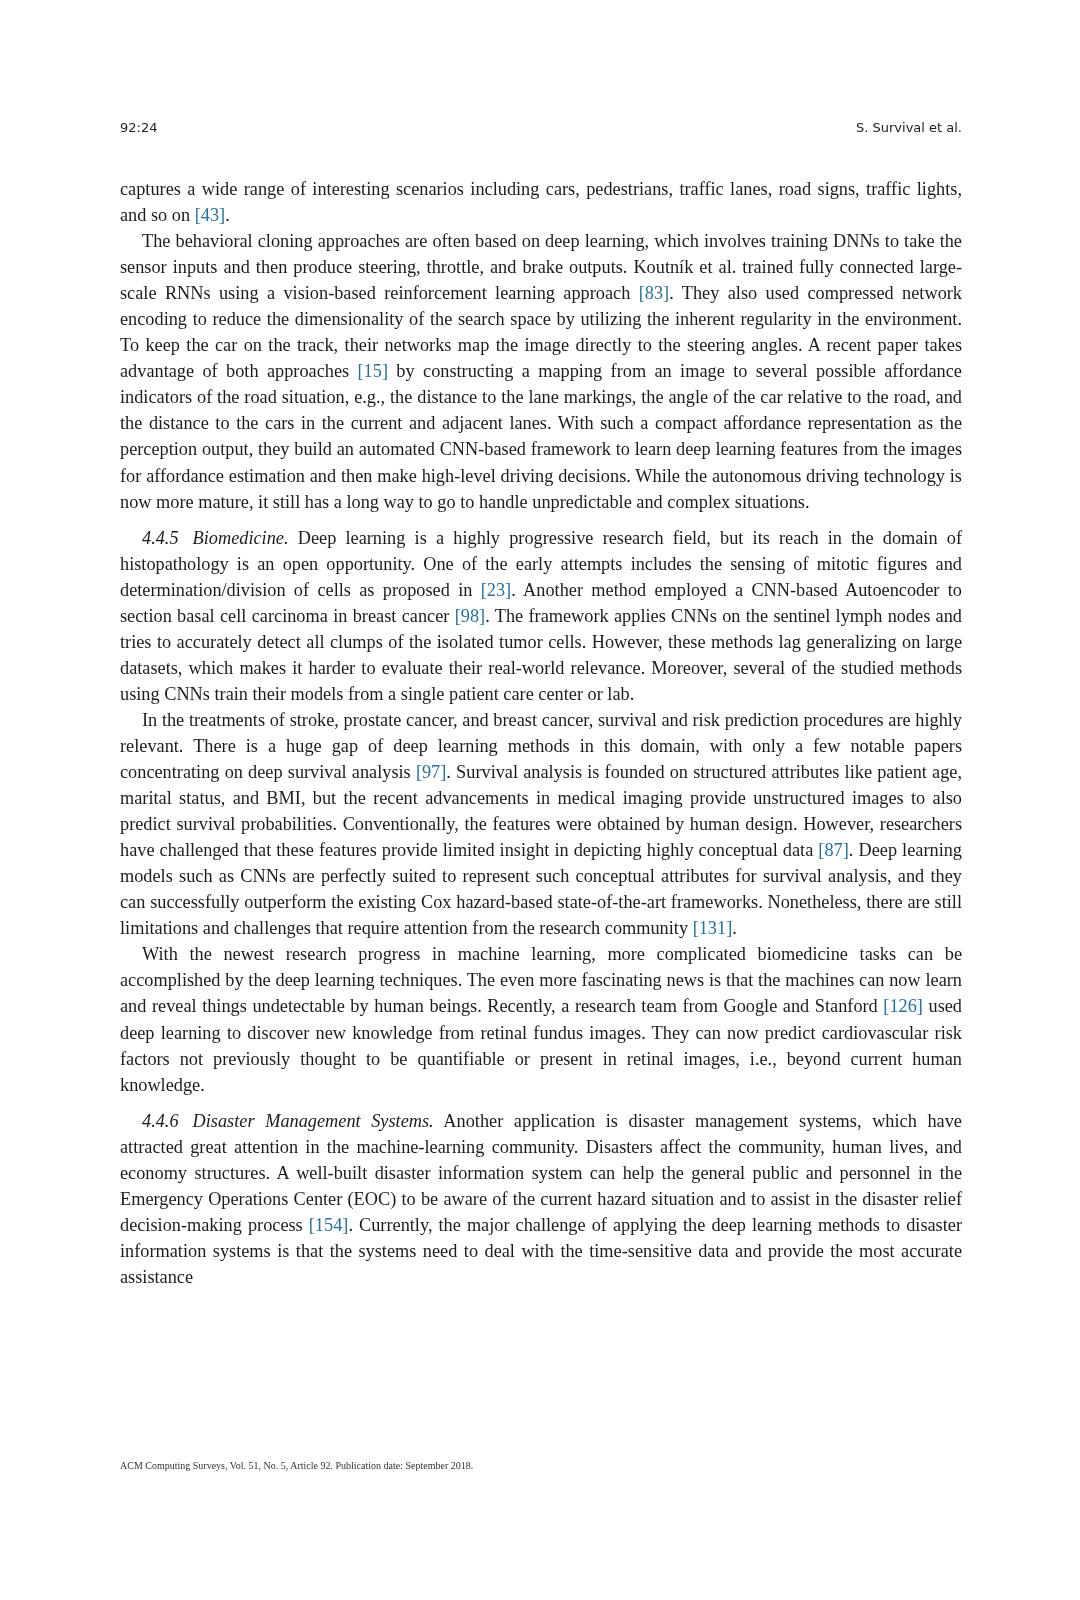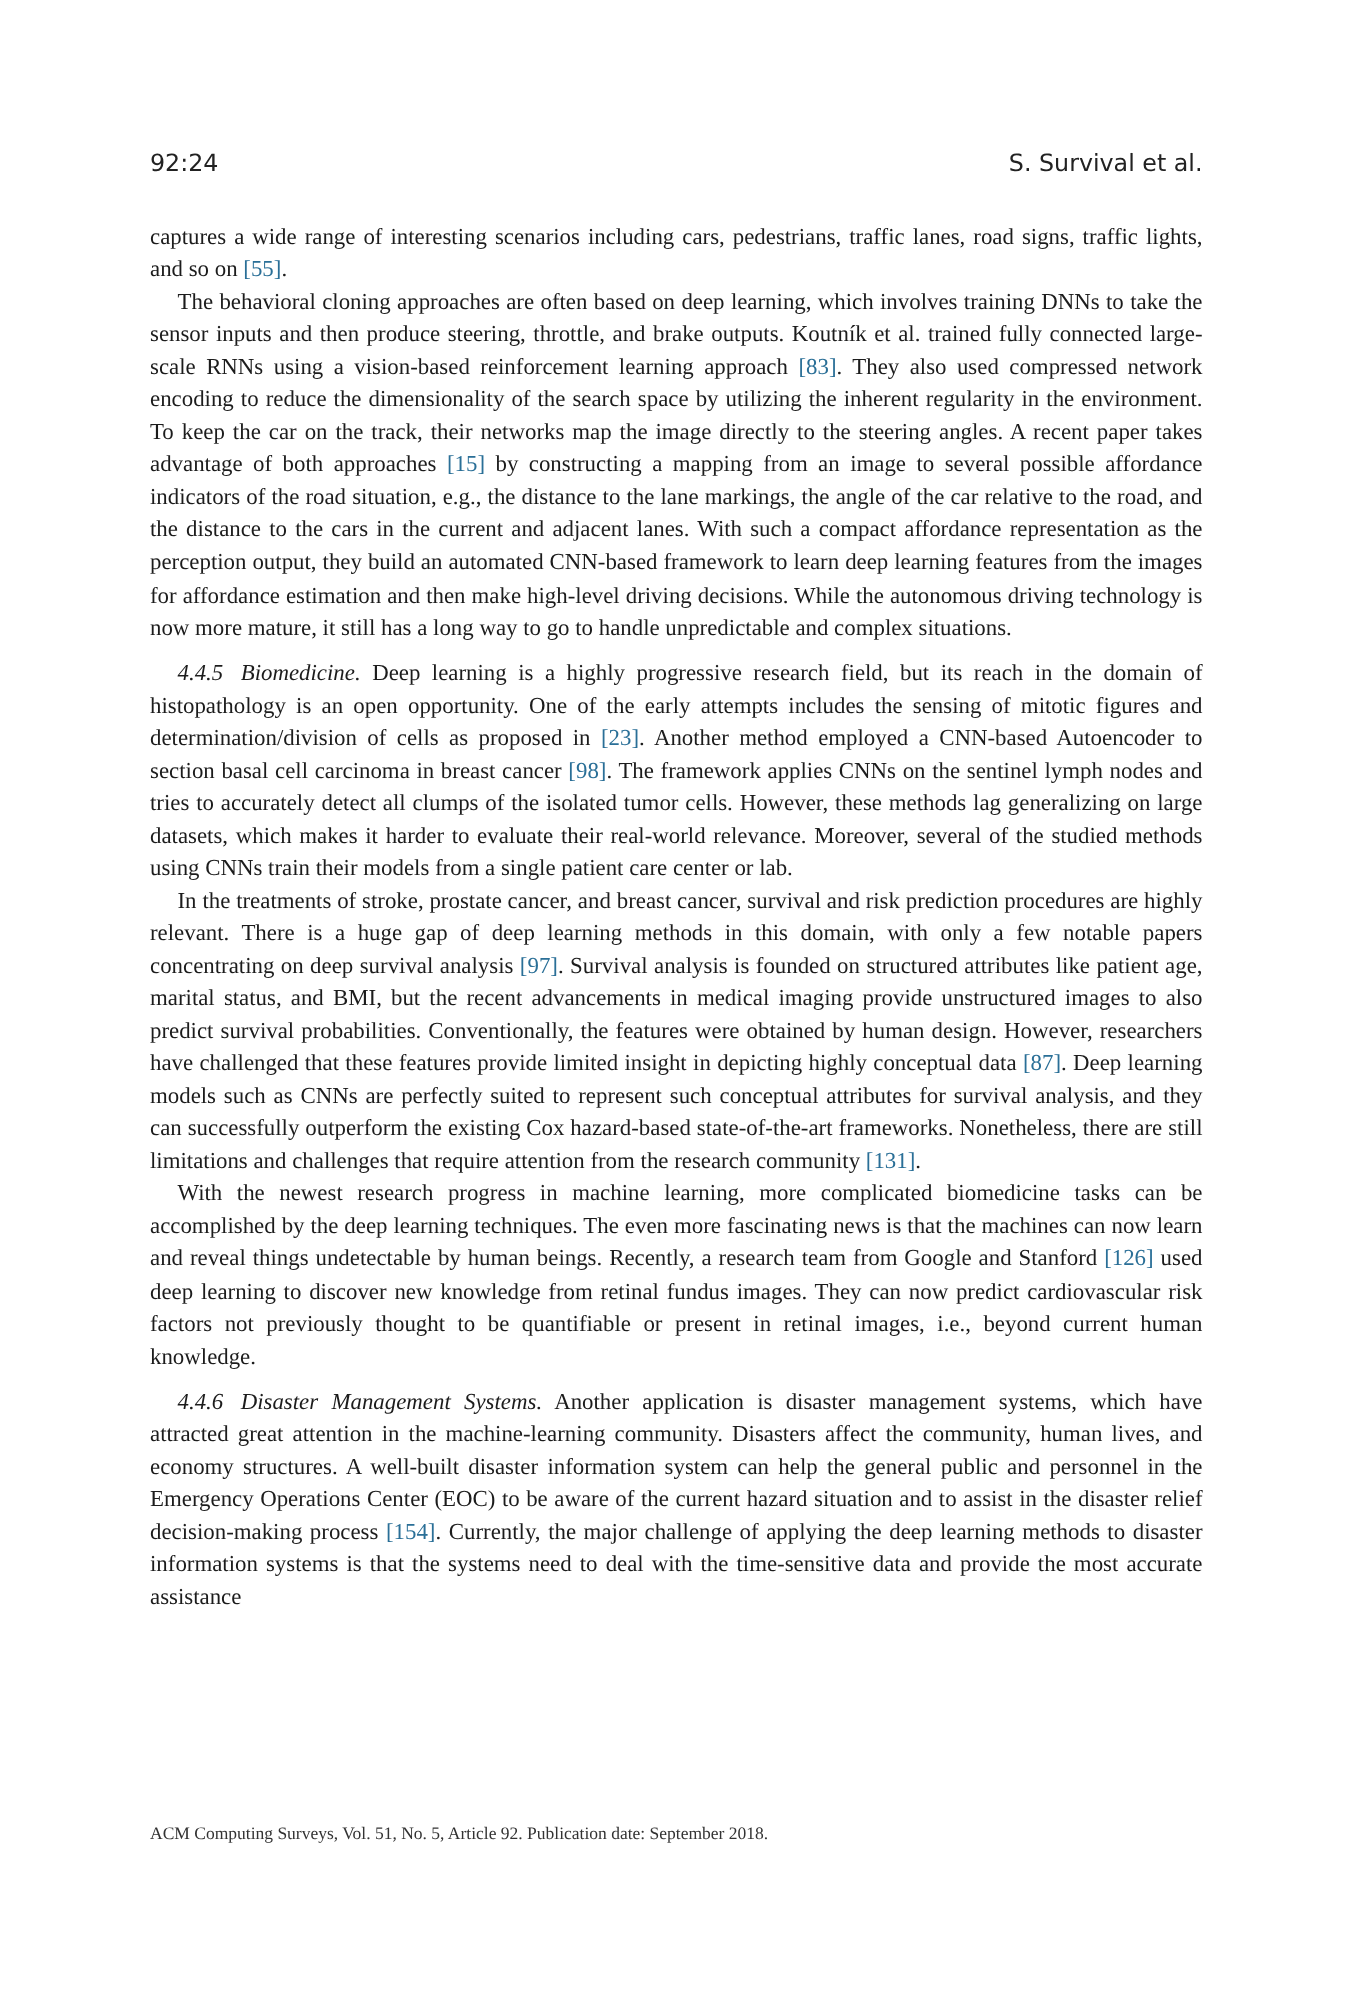--- a/index.html
+++ b/index.html
@@ -1,44 +1,44 @@
 <!DOCTYPE html>
 <html><head>
 <meta charset="utf-8">
 <style>
   html, body { margin: 0; padding: 0; background: #ffffff; }
   body { width: 1080px; height: 1600px; position: relative; overflow: hidden; }
   .page { position: absolute; left: 0; top: 0; width: 1080px; height: 1600px; background: #fff; }
   .running-head { position: absolute; top: 120px; left: 120px; right: 118px; height: 24px;
-    font-family: "DejaVu Sans", sans-serif; font-size: 19px; color: #222; }
+    font-family: "DejaVu Sans", sans-serif; font-size: 13px; color: #222; }
   .running-head .left { position: absolute; left: 0; top: 0; }
   .running-head .right { position: absolute; right: 0; top: 0; }
   .body-text { position: absolute; top: 176px; left: 120px; width: 842px;
     font-family: "Liberation Serif", serif; font-size: 18.3px; line-height: 26.05px; color: #1c1c1c;
     text-align: justify; hyphens: auto; }
   .body-text p { margin: 0; text-indent: 0; }
   .body-text p.indent { text-indent: 22px; }
   .body-text p.section { margin-top: 10px; text-indent: 22px; }
   .sec-num, .sec-title { font-style: italic; }
   .sec-num { margin-right: 14px; margin-top: 38px; }
   .cite { color: #2a6f97; }
   .footer { position: absolute; top: 1460px; left: 120px; font-family: "Liberation Serif", serif;
-    font-size: 14px; color: #333; }
+    font-size: 10px; color: #333; }
 </style>
 </head>
 <body>
 
 <div class="page">
   <div class="running-head">
     <span class="left">92:24</span>
     <span class="right">S. Survival et al.</span>
   </div>
 
   <div class="body-text" id="body-text">
-      <p><span>captures a wide range of interesting scenarios including cars, pedestrians, traffic lanes, road signs, traffic lights, and so on </span><a class="cite" style="color: rgb(42, 111, 151);">[55]</a><span>.</span></p>
+      <p><span>captures a wide range of interesting scenarios including cars, pedestrians, traffic lanes, road signs, traffic lights, and so on </span><a class="cite" style="color: rgb(42, 111, 151);">[43]</a><span>.</span></p>
       <p class="indent"><span>The behavioral cloning approaches are often based on deep learning, which involves training DNNs to take the sensor inputs and then produce steering, throttle, and brake outputs. Koutník et al. trained fully connected large-scale RNNs using a vision-based reinforcement learning approach </span><a class="cite" style="color: rgb(42, 111, 151);">[83]</a><span>. They also used compressed network encoding to reduce the dimensionality of the search space by utilizing the inherent regularity in the environment. To keep the car on the track, their networks map the image directly to the steering angles. A recent paper takes advantage of both approaches </span><a class="cite" style="color: rgb(42, 111, 151);">[15]</a><span> by constructing a mapping from an image to several possible affordance indicators of the road situation, e.g., the distance to the lane markings, the angle of the car relative to the road, and the distance to the cars in the current and adjacent lanes. With such a compact affordance representation as the perception output, they build an automated CNN-based framework to learn deep learning features from the images for affordance estimation and then make high-level driving decisions. While the autonomous driving technology is now more mature, it still has a long way to go to handle unpredictable and complex situations.</span></p>
       <p class="section"><span class="sec-num">4.4.5</span><span class="sec-title">Biomedicine.</span><span> Deep learning is a highly progressive research field, but its reach in the domain of histopathology is an open opportunity. One of the early attempts includes the sensing of mitotic figures and determination/division of cells as proposed in </span><a class="cite" style="color: rgb(42, 111, 151);">[23]</a><span>. Another method employed a CNN-based Autoencoder to section basal cell carcinoma in breast cancer </span><a class="cite" style="color: rgb(42, 111, 151);">[98]</a><span>. The framework applies CNNs on the sentinel lymph nodes and tries to accurately detect all clumps of the isolated tumor cells. However, these methods lag generalizing on large datasets, which makes it harder to evaluate their real-world relevance. Moreover, several of the studied methods using CNNs train their models from a single patient care center or lab.</span></p>
       <p class="indent"><span>In the treatments of stroke, prostate cancer, and breast cancer, survival and risk prediction procedures are highly relevant. There is a huge gap of deep learning methods in this domain, with only a few notable papers concentrating on deep survival analysis </span><a class="cite" style="color: rgb(42, 111, 151);">[97]</a><span>. Survival analysis is founded on structured attributes like patient age, marital status, and BMI, but the recent advancements in medical imaging provide unstructured images to also predict survival probabilities. Conventionally, the features were obtained by human design. However, researchers have challenged that these features provide limited insight in depicting highly conceptual data </span><a class="cite" style="color: rgb(42, 111, 151);">[87]</a><span>. Deep learning models such as CNNs are perfectly suited to represent such conceptual attributes for survival analysis, and they can successfully outperform the existing Cox hazard-based state-of-the-art frameworks. Nonetheless, there are still limitations and challenges that require attention from the research community </span><a class="cite" style="color: rgb(42, 111, 151);">[131]</a><span>.</span></p>
       <p class="indent"><span>With the newest research progress in machine learning, more complicated biomedicine tasks can be accomplished by the deep learning techniques. The even more fascinating news is that the machines can now learn and reveal things undetectable by human beings. Recently, a research team from Google and Stanford </span><a class="cite" style="color: rgb(42, 111, 151);">[126]</a><span> used deep learning to discover new knowledge from retinal fundus images. They can now predict cardiovascular risk factors not previously thought to be quantifiable or present in retinal images, i.e., beyond current human knowledge.</span></p>
       <p class="section"><span class="sec-num">4.4.6</span><span class="sec-title">Disaster Management Systems.</span><span> Another application is disaster management systems, which have attracted great attention in the machine-learning community. Disasters affect the community, human lives, and economy structures. A well-built disaster information system can help the general public and personnel in the Emergency Operations Center (EOC) to be aware of the current hazard situation and to assist in the disaster relief decision-making process </span><a class="cite" style="color: rgb(42, 111, 151);">[154]</a><span>. Currently, the major challenge of applying the deep learning methods to disaster information systems is that the systems need to deal with the time-sensitive data and provide the most accurate assistance</span></p>
     </div>
 
   <div class="footer">ACM Computing Surveys, Vol. 51, No. 5, Article 92. Publication date: September 2018.</div>
 </div>
 

